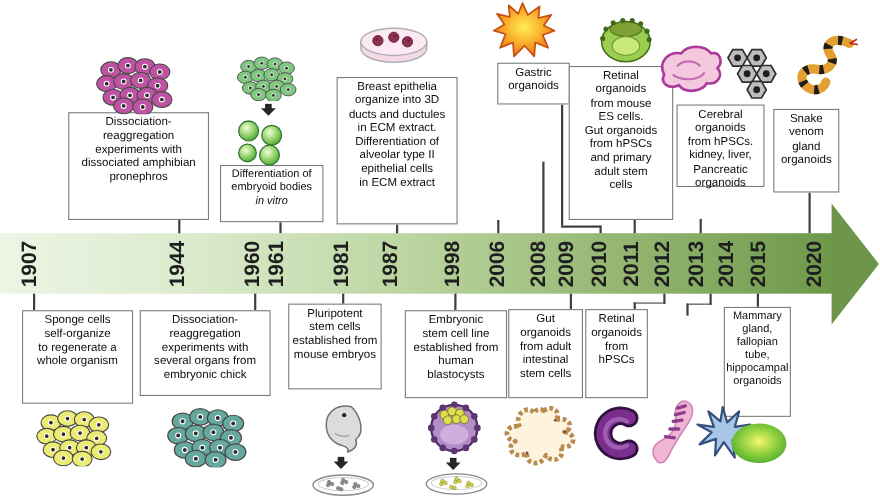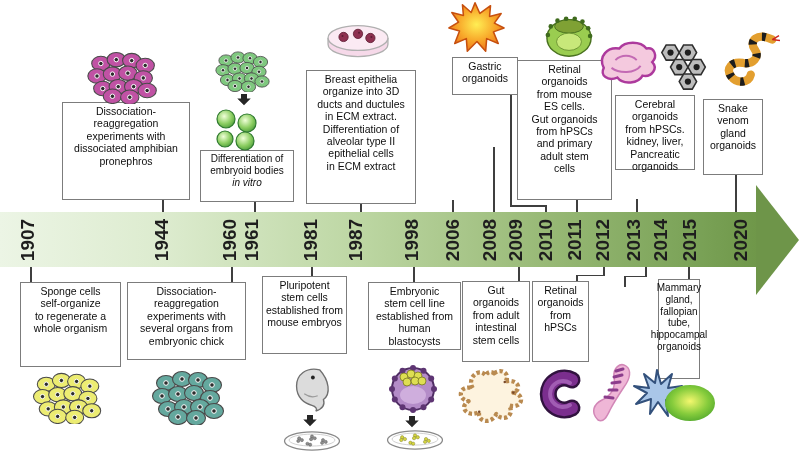--- a/index.html
+++ b/index.html
@@ -233,41 +233,41 @@
 experiments with
 several organs from
 embryonic chick</span>
   </div>
   <div class="box" style="left:262px;top:276px;width:85px;height:78px">
     <span>Pluripotent
 stem cells
 established from
 mouse embryos</span>
   </div>
-  <div class="box" style="left:368px;top:282px;width:93px;height:68px">
+  <div class="box" style="left:368px;top:282px;width:93px;height:80px">
     <span>Embryonic
 stem cell line
 established from
 human
 blastocysts</span>
   </div>
   <div class="box" style="left:462px;top:281px;width:68px;height:81px">
     <span>Gut
 organoids
 from adult
 intestinal
 stem cells</span>
   </div>
   <div class="box" style="left:532px;top:281px;width:57px;height:81px">
     <span>Retinal
 organoids
 from
 hPSCs</span>
   </div>
-  <div class="box fs10" style="left:658px;top:279px;width:42px;height:100px">
+  <div class="box fs10" style="left:658px;top:279px;width:61px;height:100px">
     <span>Mammary
 gland,
 fallopian
 tube,
 hippocampal
 organoids</span>
   </div>
 
   <svg class="icon" style="left:86px;top:50px;color:#c052a4" width="76" height="54" viewBox="0 0 78 56">
       <use href="#cellsym"></use>

